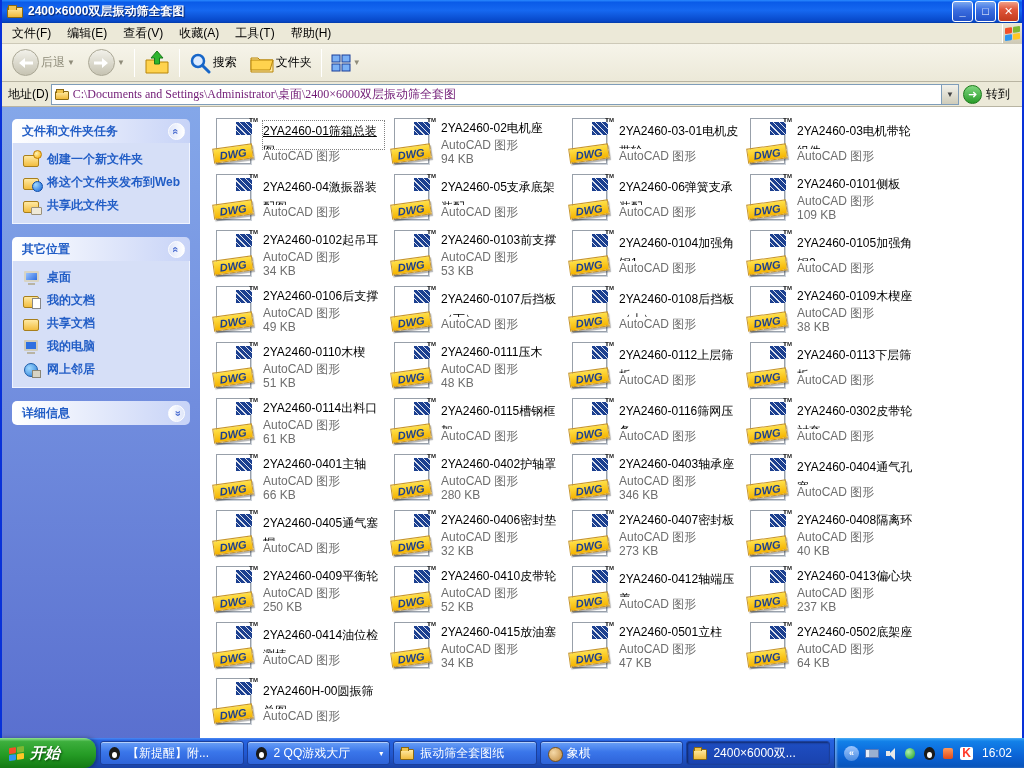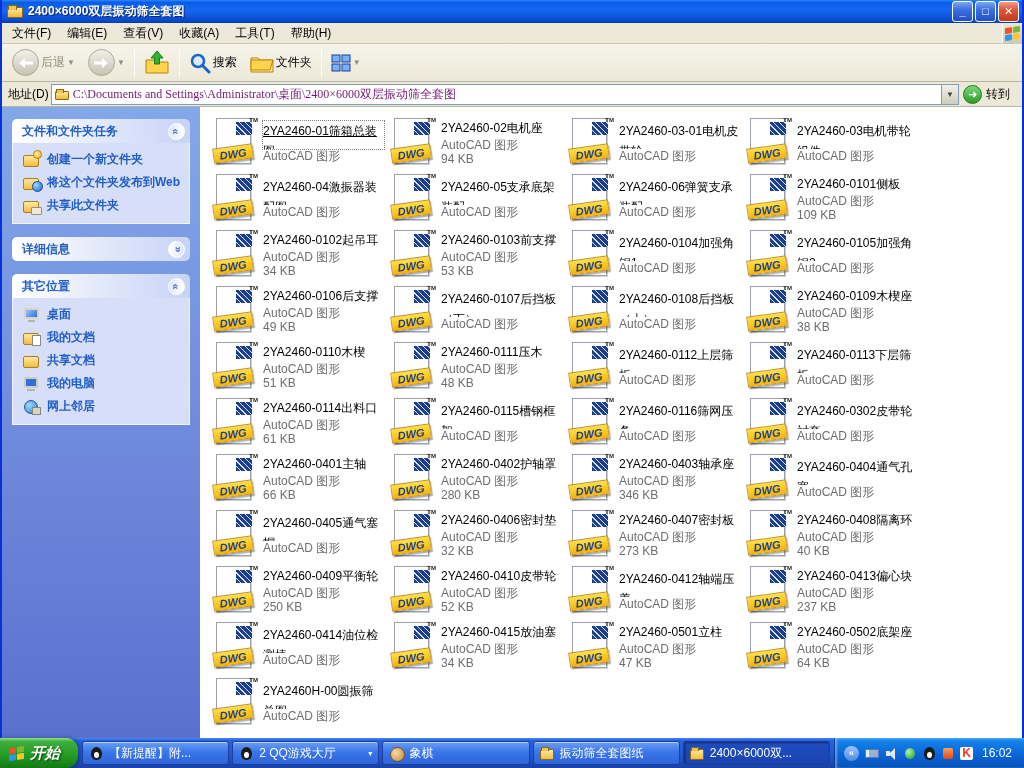--- a/index.html
+++ b/index.html
@@ -124,21 +124,21 @@
                font-style:italic; font-size:11px; line-height:15px; text-align:center;
                transform:rotate(-8deg); border:1px solid #c8962a; box-shadow:1px 2px 1px rgba(0,0,0,.3); }
   .tile-text { width:122px; }
   .fname { color:#000; line-height:20px; max-height:28px; overflow:hidden; }
   .fname.sel { text-decoration:underline; outline:1px dotted #808080; }
   .fmeta { color:#6e6e6e; line-height:14px; white-space:nowrap; }
 
   
   .taskbar { position:absolute; left:0; right:0; bottom:0; height:30px; display:flex; align-items:stretch;
              background:linear-gradient(180deg,#4a8af5 0%,#2663e0 8%,#2158d0 55%,#1941a5 100%); }
-  .start-btn { flex:none; display:flex; align-items:center; gap:6px; padding:0 18px 0 9px;
+  .start-btn { flex:none; display:flex; align-items:center; gap:6px; padding:0 36px 0 9px;
              border-radius:0 12px 12px 0; color:#fff; font-weight:bold; font-size:15px; font-style:italic;
              text-shadow:1px 1px 2px #0a4a0a; cursor:default;
              background:linear-gradient(180deg,#8ee08e 0%,#3daf3d 12%,#259c25 55%,#137a13 100%);
              box-shadow:2px 0 4px rgba(0,0,0,.35); }
   .tasks { flex:1; display:flex; align-items:center; gap:3px; padding:0 4px; overflow:hidden; }
   .task-btn { flex:0 1 152px; min-width:60px; height:24px; display:flex; align-items:center; gap:5px;
              padding:0 6px; border-radius:3px; border:1px solid #1b3f9a; color:#fff; cursor:default;
              background:linear-gradient(180deg,#6aa0f7,#3a76ea 45%,#2e63d8);
              box-shadow:inset 0 1px 0 rgba(255,255,255,.5); overflow:hidden; }
   .task-btn.active { background:linear-gradient(180deg,#1e4ec2,#1a43ae); box-shadow:inset 1px 1px 2px rgba(0,0,0,.45); }
@@ -291,26 +291,20 @@
               <div class="task-link">
                 <span class="icn publish-web-icon"></span>
                 <span>将这个文件夹发布到Web</span>
               </div>
               <div class="task-link">
                 <span class="icn share-folder-icon"></span>
                 <span>共享此文件夹</span>
               </div>
             </div>
           </div>
-          <div class="panel collapsed">
-            <div class="panel-header">
-              <span>详细信息</span>
-              <span class="chev down">«</span>
-            </div>
-          </div>
           <div class="panel">
             <div class="panel-header">
               <span>其它位置</span>
               <span class="chev up">«</span>
             </div>
             <div class="panel-body">
               <div class="task-link">
                 <span class="icn desktop-icon"></span>
                 <span>桌面</span>
               </div>
@@ -325,20 +319,26 @@
               <div class="task-link">
                 <span class="icn my-computer-icon"></span>
                 <span>我的电脑</span>
               </div>
               <div class="task-link">
                 <span class="icn network-icon"></span>
                 <span>网上邻居</span>
               </div>
             </div>
           </div>
+          <div class="panel collapsed">
+            <div class="panel-header">
+              <span>详细信息</span>
+              <span class="chev down">«</span>
+            </div>
+          </div>
         </div>
       <div class="file-grid">
           <div class="tile">
             <div class="dwg-icon">
               <div class="page"></div>
               <div class="preview"></div>
               <div class="tm">TM</div>
               <div class="dwg-label">DWG</div>
             </div>
             <div class="tile-text">
@@ -866,26 +866,26 @@
         <div class="task-btn">
           <span class="ticn qq-message-icon"></span>
           <span class="tlabel">【新提醒】附...</span>
         </div>
         <div class="task-btn">
           <span class="ticn qq-game-icon"></span>
           <span class="tlabel">2 QQ游戏大厅</span>
           <span class="tgroup">▾</span>
         </div>
         <div class="task-btn">
+          <span class="ticn folder-icon"></span>
+          <span class="tlabel">振动筛全套图纸</span>
+        </div>
+        <div class="task-btn">
           <span class="ticn chess-icon"></span>
           <span class="tlabel">象棋</span>
-        </div>
-        <div class="task-btn">
-          <span class="ticn folder-icon"></span>
-          <span class="tlabel">振动筛全套图纸</span>
         </div>
         <div class="task-btn active">
           <span class="ticn folder-icon"></span>
           <span class="tlabel">2400×6000双...</span>
         </div>
       </span>
     <span class="tray">
       <span class="tray-chevron">«</span>
       <span style="display:flex;gap:5px;align-items:center;">
           <span class="tray-ic input-method-icon"></span>

